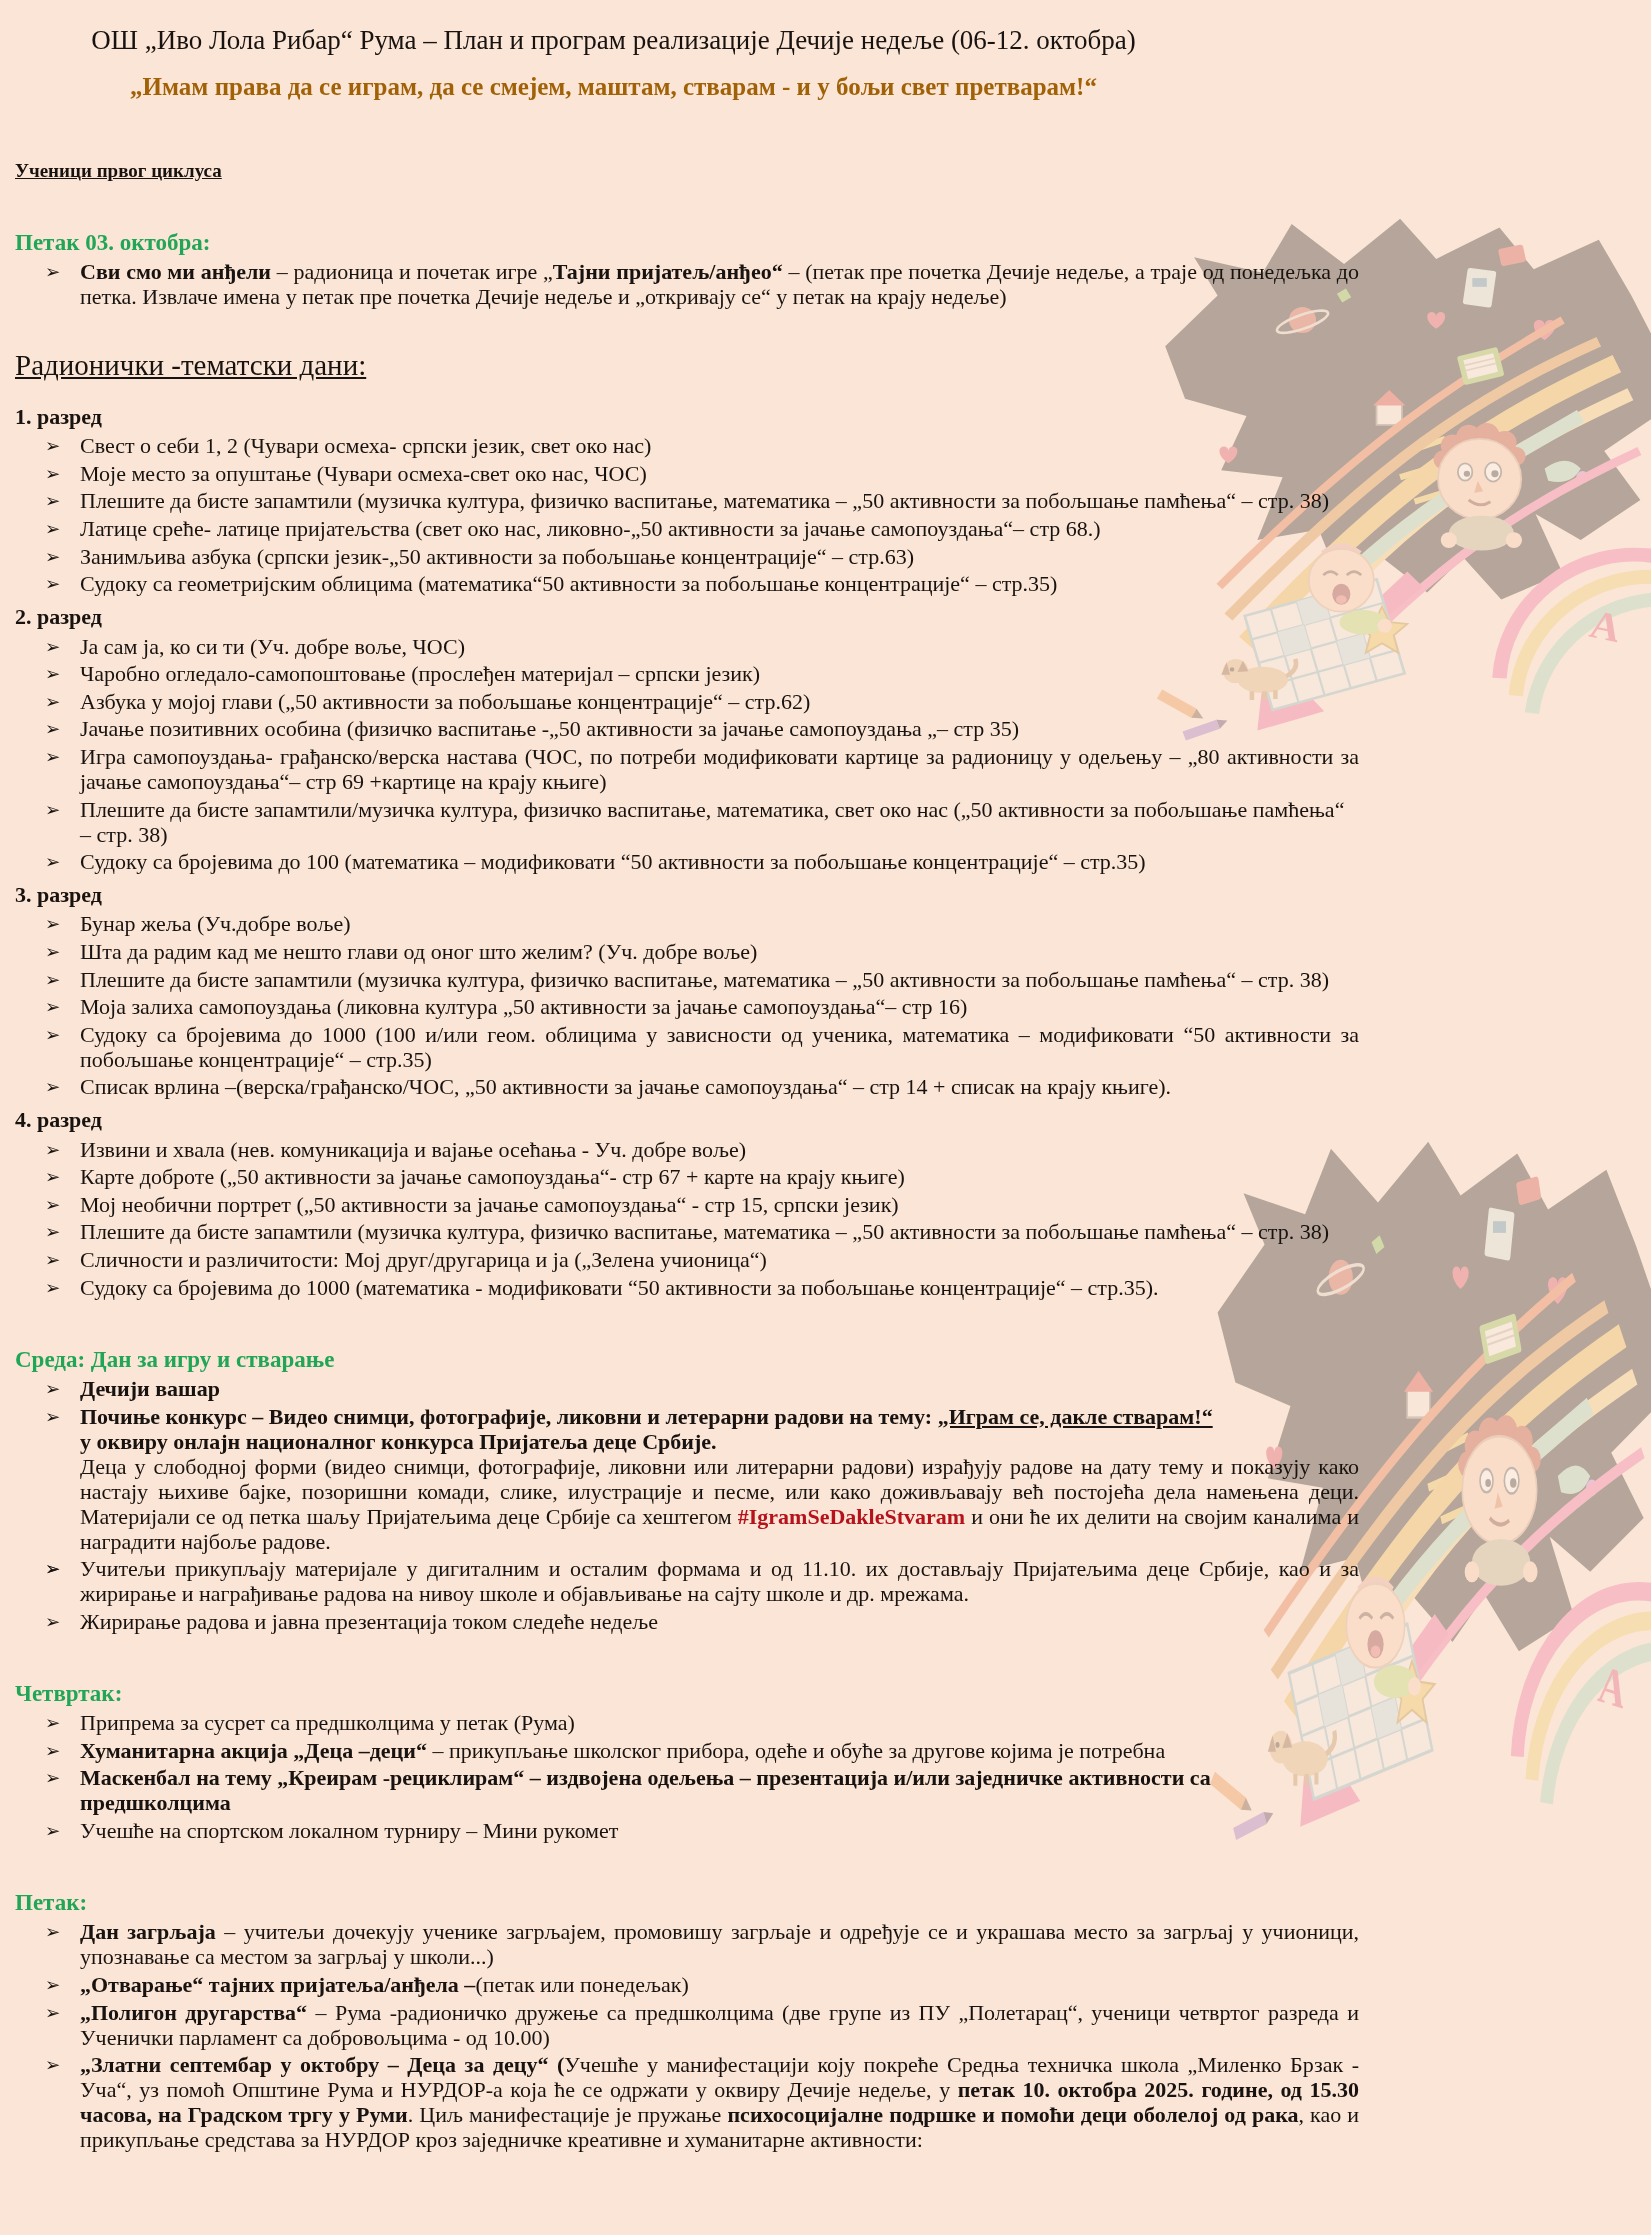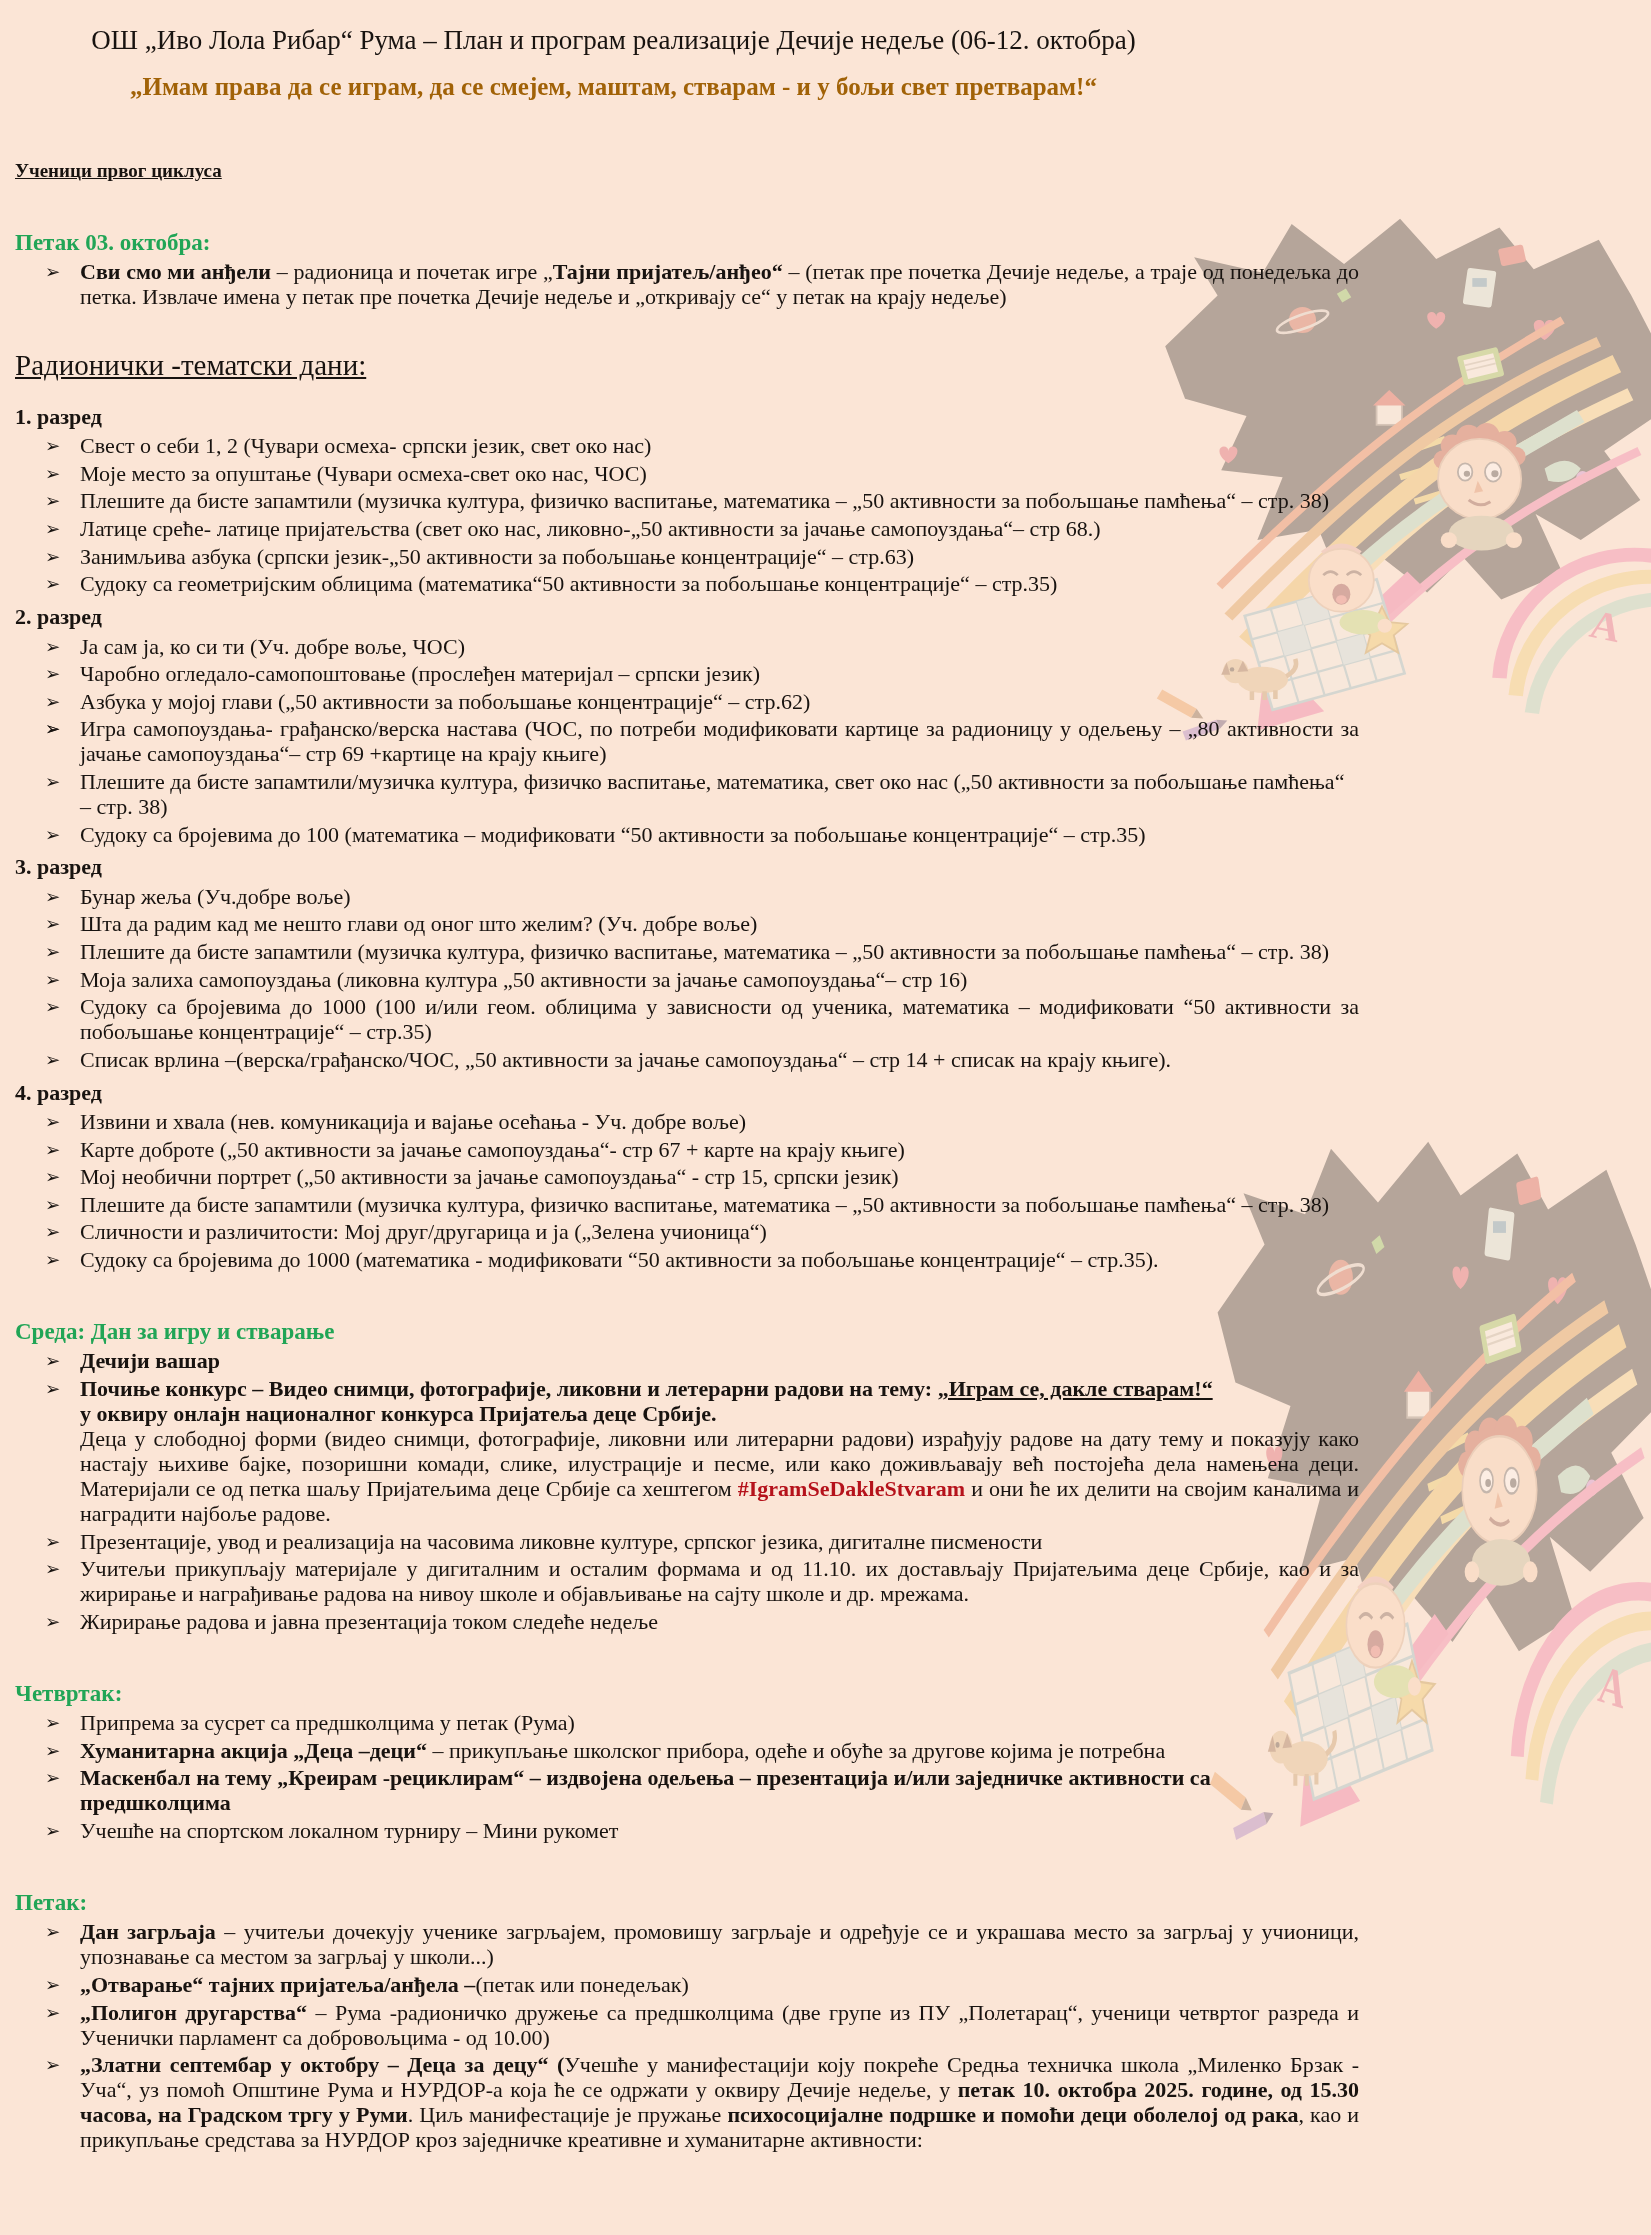--- a/index.html
+++ b/index.html
@@ -207,20 +207,21 @@
             <li>
     <span class="mk">➢</span>
     <span class="tx">Чаробно огледало-самопоштовање (прослеђен материјал – српски језик)</span>
   </li>
             <li>
     <span class="mk">➢</span>
     <span class="tx">Азбука у мојој глави („50 активности за побољшање концентрације“ – стр.62)</span>
   </li>
             <li>
     <span class="mk">➢</span>
+    <span class="tx">Јачање позитивних особина (физичко васпитање -„50 активности за јачање самопоуздања „– стр 35)</span>
   </li>
             <li class="just">
     <span class="mk">➢</span>
     <span class="tx">Игра самопоуздања- грађанско/верска настава (ЧОС, по потреби модификовати картице за радионицу у одељењу – „80 активности за јачање самопоуздања“– стр 69 +картице на крају књиге)</span>
   </li>
             <li>
     <span class="mk">➢</span>
     <span class="tx">Плешите да бисте запамтили/музичка култура, физичко васпитање, математика, свет око нас („50 активности за побољшање памћења“ – стр. 38)</span>
   </li>
             <li>
@@ -294,21 +295,20 @@
         <li>
     <span class="mk">➢</span>
     <span class="tx"><span class="b">Дечији вашар</span></span>
   </li>
         <li class="just">
     <span class="mk">➢</span>
     <span class="tx"><span class="b">Почиње конкурс – Видео снимци, фотографије, ликовни и летерарни радови на тему: </span><span class="b u">„Играм се, дакле стварам!“</span><br><span class="b">у оквиру онлајн националног конкурса Пријатеља деце Србије.</span><br><span>Деца у слободној форми (видео снимци, фотографије, ликовни или литерарни радови) израђују радове на дату тему и показују како настају њихиве бајке, позоришни комади, слике, илустрације и песме, или како доживљавају већ постојећа дела намењена деци. Материјали се од петка шаљу Пријатељима деце Србије са хештегом </span><span class="b red">#IgramSeDakleStvaram</span><span> и они ће их делити на својим каналима и наградити најбоље радове.</span></span>
   </li>
         <li>
     <span class="mk">➢</span>
-    <span class="tx">Презентације, увод и реализација на часовима ликовне културе, српског језика, дигиталне писмености</span>
   </li>
         <li class="just">
     <span class="mk">➢</span>
     <span class="tx">Учитељи прикупљају материјале у дигиталним и осталим формама и од 11.10. их достављају Пријатељима деце Србије, као и за жирирање и награђивање радова на нивоу школе и објављивање на сајту школе и др. мрежама.</span>
   </li>
         <li>
     <span class="mk">➢</span>
     <span class="tx">Жирирање радова и јавна презентација током следеће недеље</span>
   </li>
       </ul>

